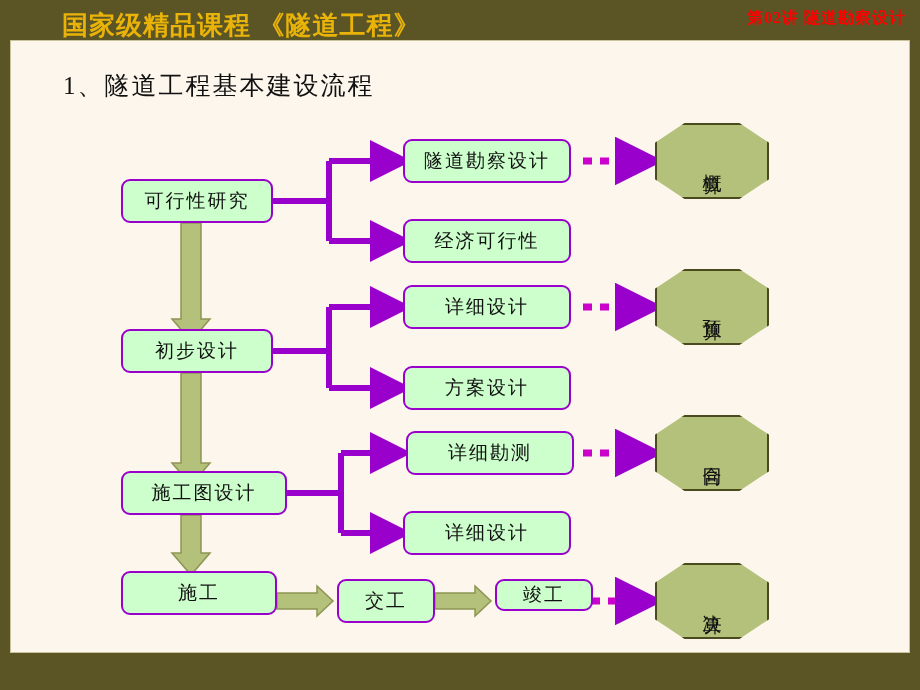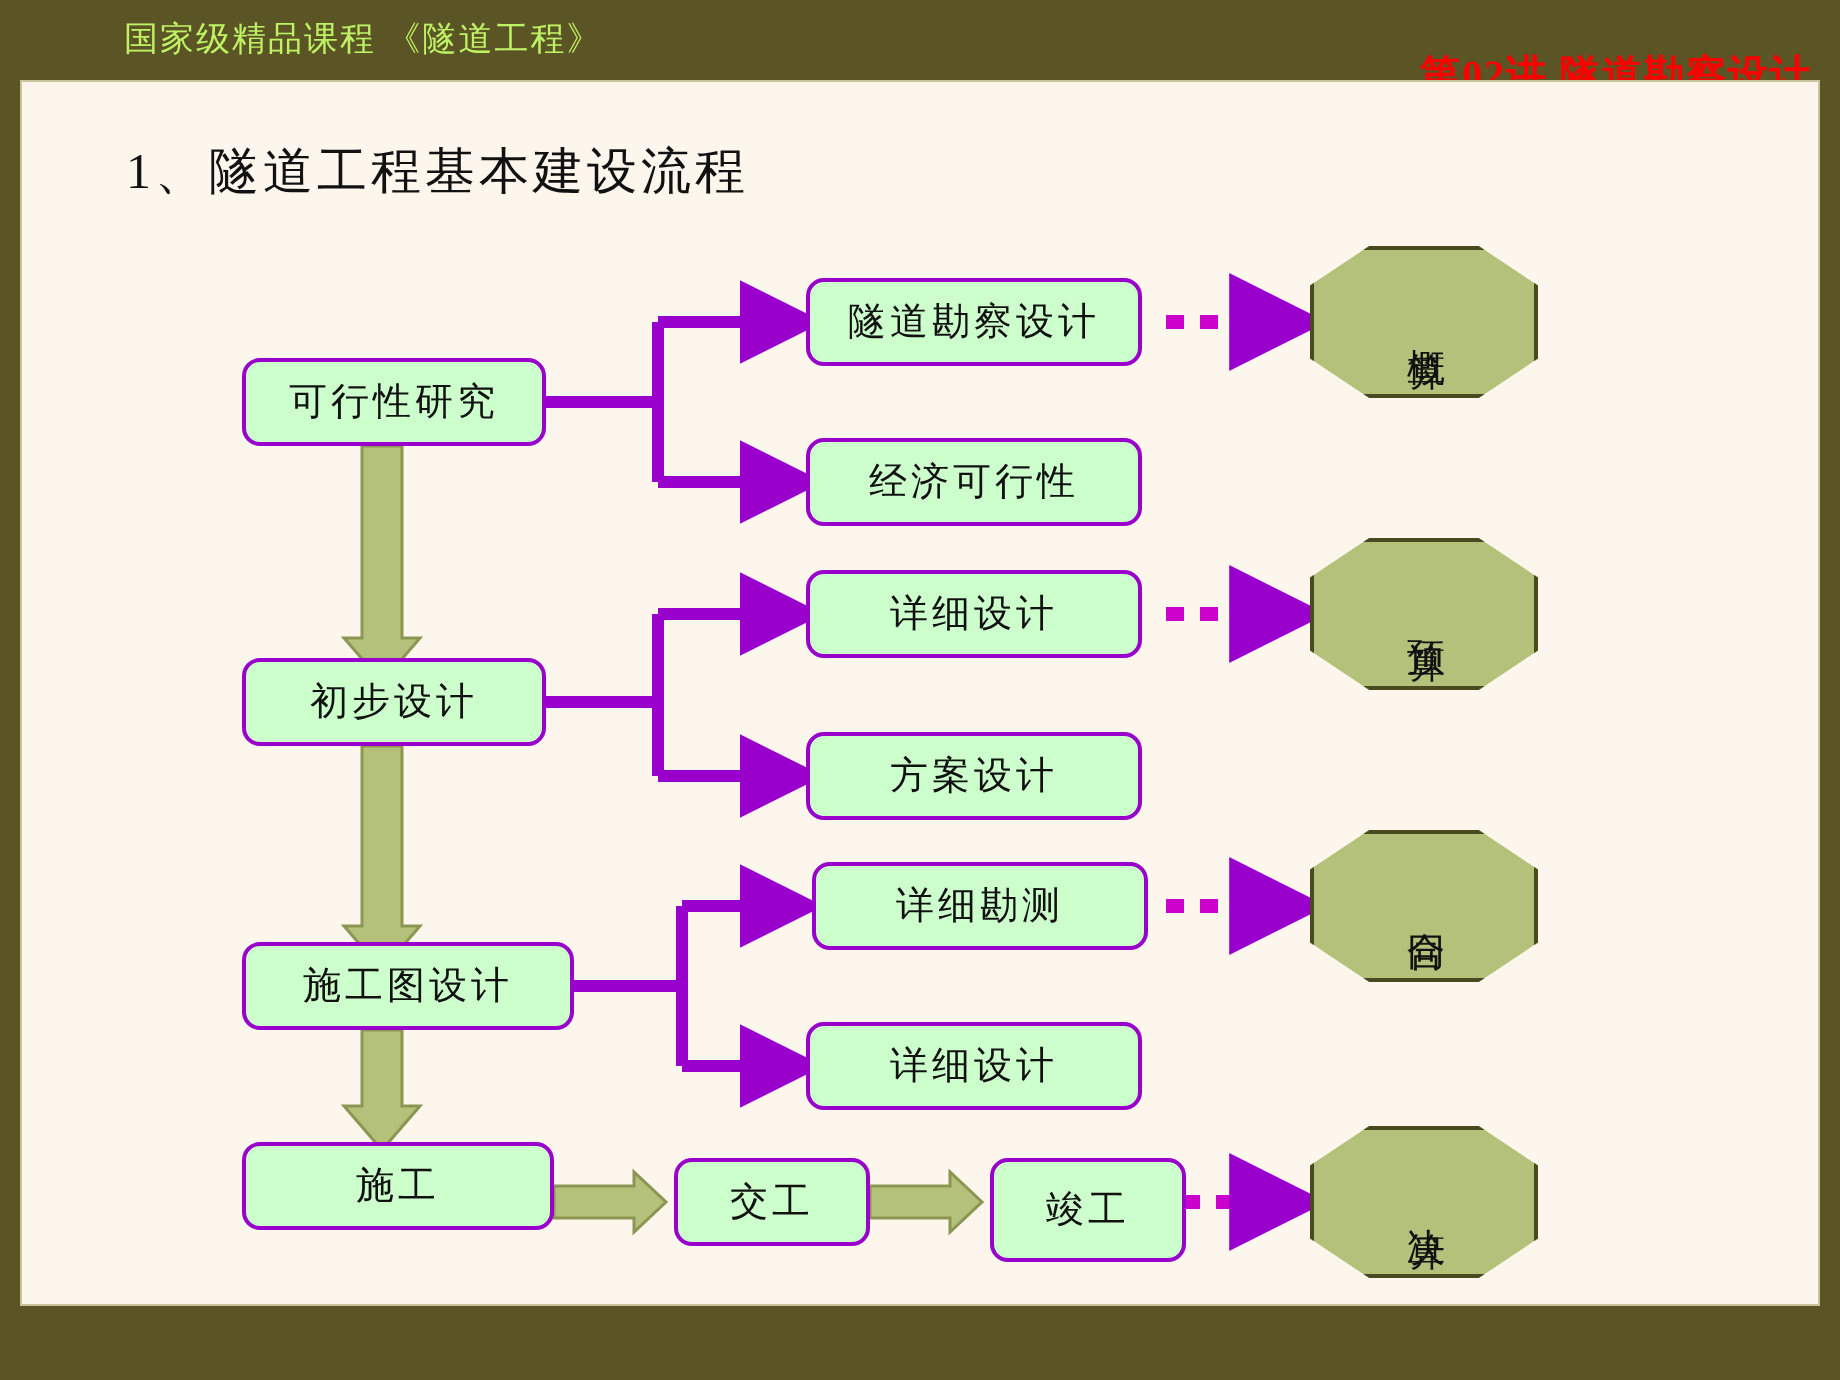--- a/index.html
+++ b/index.html
@@ -25,38 +25,37 @@
     position: absolute;
     left: 0; top: 0;
     width: 920px;
     height: 38px;
     background: #5b5526;
   }
   .header-left {
     position: absolute;
     left: 62px;
     top: 8px;
-    font-size: 17px;
-    font-weight: normal;
-    color: #bef264;
+    font-size: 26px;
+    font-weight: bold;
+    color: #eab308;
     letter-spacing: 1px;
     white-space: nowrap;
     font-family: "Liberation Serif", serif;
   }
   .header-right {
     position: absolute;
     right: 14px;
     top: 8px;
-    font-size: 20px;
+    font-size: 16px;
     font-weight: bold;
     color: #ff0000;
     letter-spacing: 1px;
     white-space: nowrap;
     font-family: "Liberation Serif", serif;
-    margin-top: 16px;
   }
   
   .page {
     position: absolute;
     left: 10px;
     top: 40px;
     width: 900px;
     height: 613px;
     background: #fdf6ec;
     border: 1px solid #c9c29a;
@@ -183,19 +182,19 @@
 
     <div class="box" style="left:110px; top:430px; width:166px; height:44px;">施工图设计</div>
     <div class="box" style="left:395px; top:390px; width:168px; height:44px;">详细勘测</div>
     <div class="box" style="left:392px; top:470px; width:168px; height:44px;">详细设计</div>
     <div class="oct" style="left:644px; top:374px; width:114px; height:76px;">
       <span style="writing-mode: vertical-rl; text-orientation: upright; letter-spacing:2px;">合同</span>
     </div>
 
     <div class="box" style="left:110px; top:530px; width:156px; height:44px;">施工</div>
     <div class="box" style="left:326px; top:538px; width:98px; height:44px;">交工</div>
-    <div class="box" style="left:484px; top:538px; width:98px; height:52px;">竣工</div>
+    <div class="box" style="left:484px; top:538px; width:98px; height:32px;">竣工</div>
     <div class="oct" style="left:644px; top:522px; width:114px; height:76px;">
       <span style="writing-mode: vertical-rl; text-orientation: upright; letter-spacing:2px;">决算</span>
     </div>
 
   </div>
 </div>
 
 </body></html>

